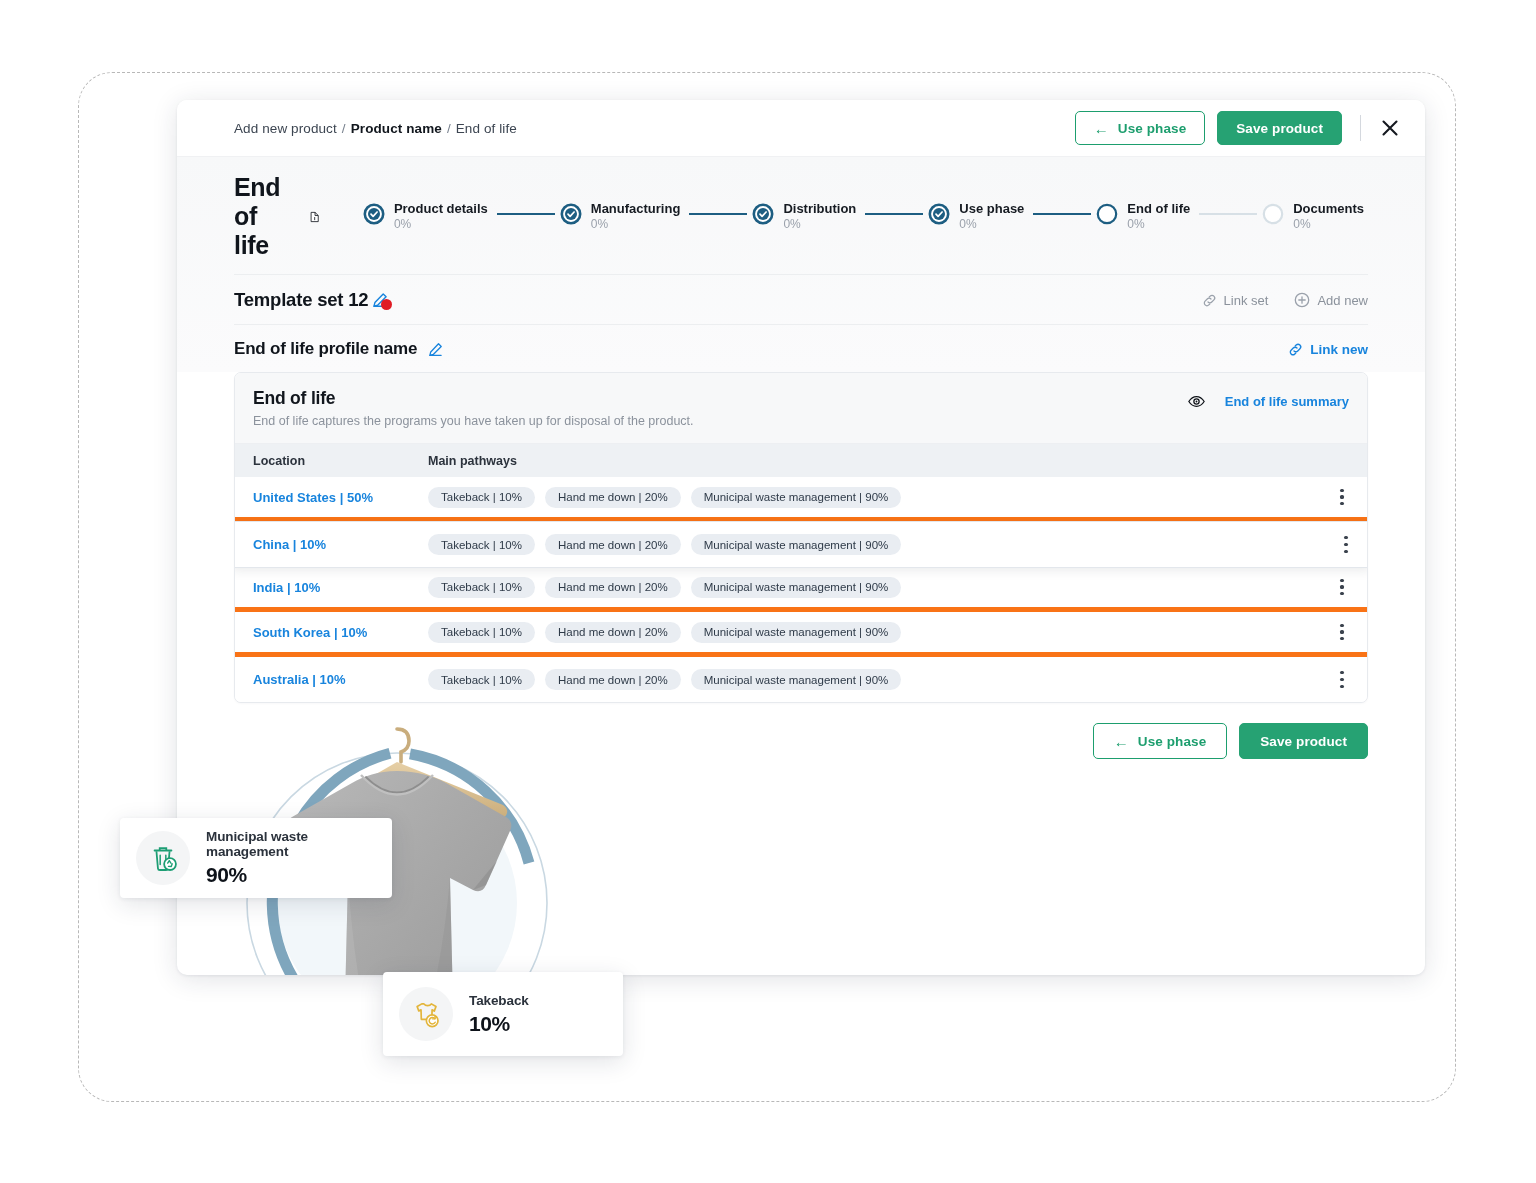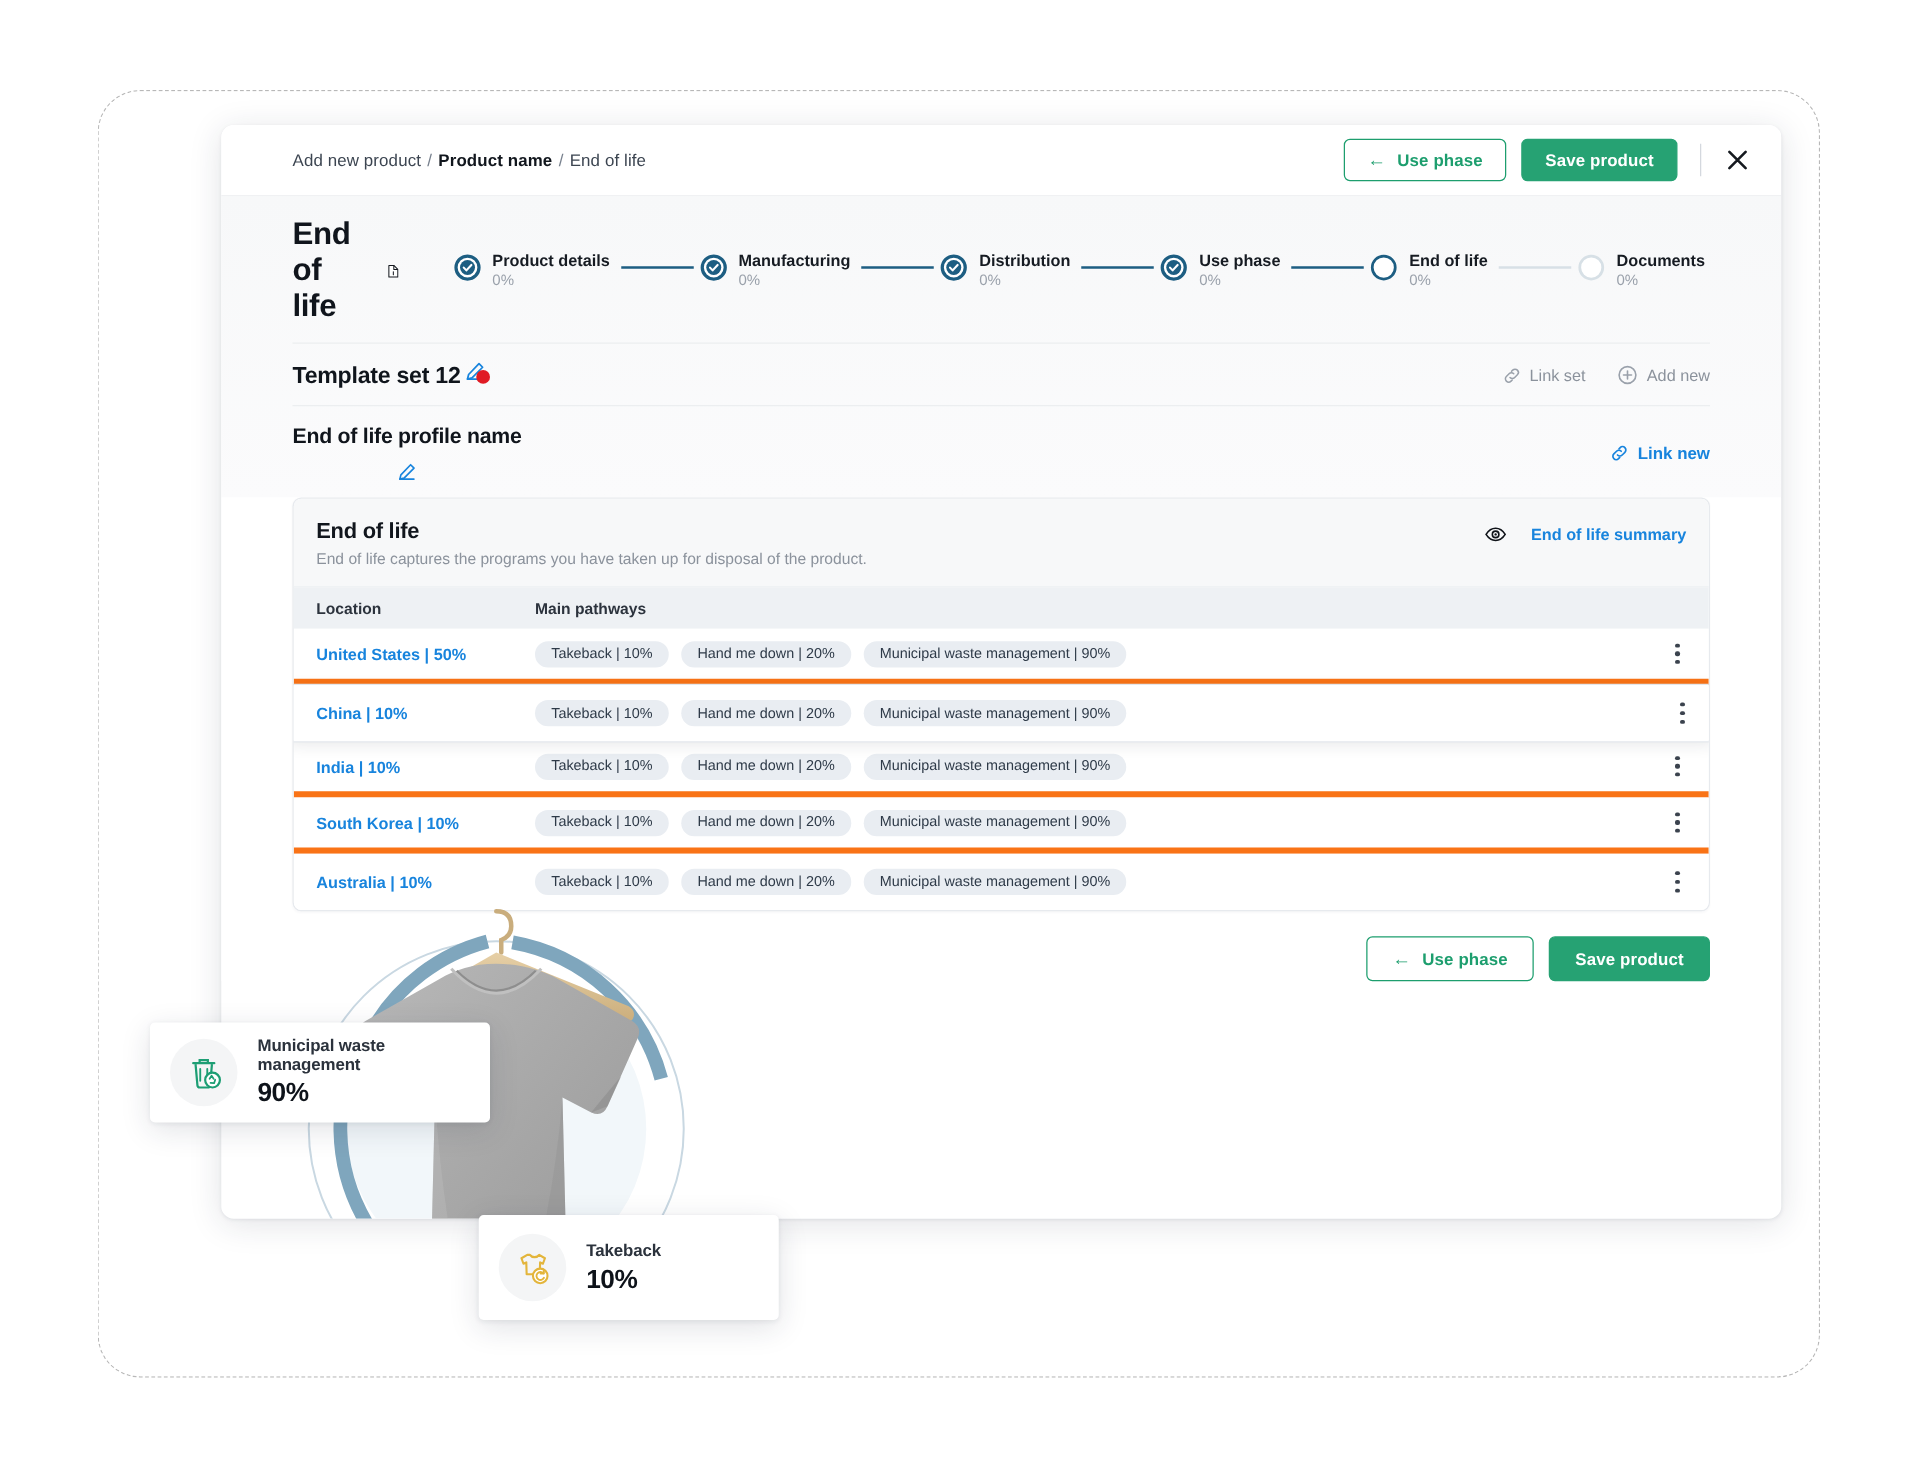--- a/index.html
+++ b/index.html
@@ -94,31 +94,31 @@
   .connector { width: 58px; height: 2px; background: #1d5e82; margin: 12px 5px 0 5px; flex:none;}
   .connector.muted { background: #d7e0e6; }
 
   
   .tpl-row {
     display: flex; align-items: center;
     padding: 14px 0 13px 0;
     border-bottom: 1px solid #eceef0;
   }
   .tpl-title { font-size: 18.5px; font-weight: 700; color: #10151c; letter-spacing: -.2px;
-               display: flex; align-items: flex-start; gap: 4px; }
+               display: flex; align-items: center; gap: 4px; }
   .tpl-actions { margin-left: auto; display: flex; align-items: center; gap: 26px; }
   .link-muted { display: flex; align-items: center; gap: 7px; font-size: 13px; color: #8b929c; cursor: pointer; }
   .link-blue { display: flex; align-items: flex-start; gap: 7px; font-size: 13.5px; font-weight: 700; color: #1884dd; cursor: pointer; }
 
   .profile-row {
     display: flex; align-items: center;
     padding: 14px 0 13px 0;
   }
   .profile-title { font-size: 17px; font-weight: 700; color: #10151c; letter-spacing: -.2px;
-                   display: flex; align-items: center; gap: 11px; flex-direction: column; }
+                   display: flex; align-items: center; gap: 11px; }
 
   
   .body-area { background: #ffffff; padding: 0 57px; }
 
   .eol-card {
     border: 1px solid #e7eaee;
     border-radius: 7px;
     overflow: hidden;
     background: #fff;
     box-shadow: 0 1px 2px rgba(25,35,50,.03);

